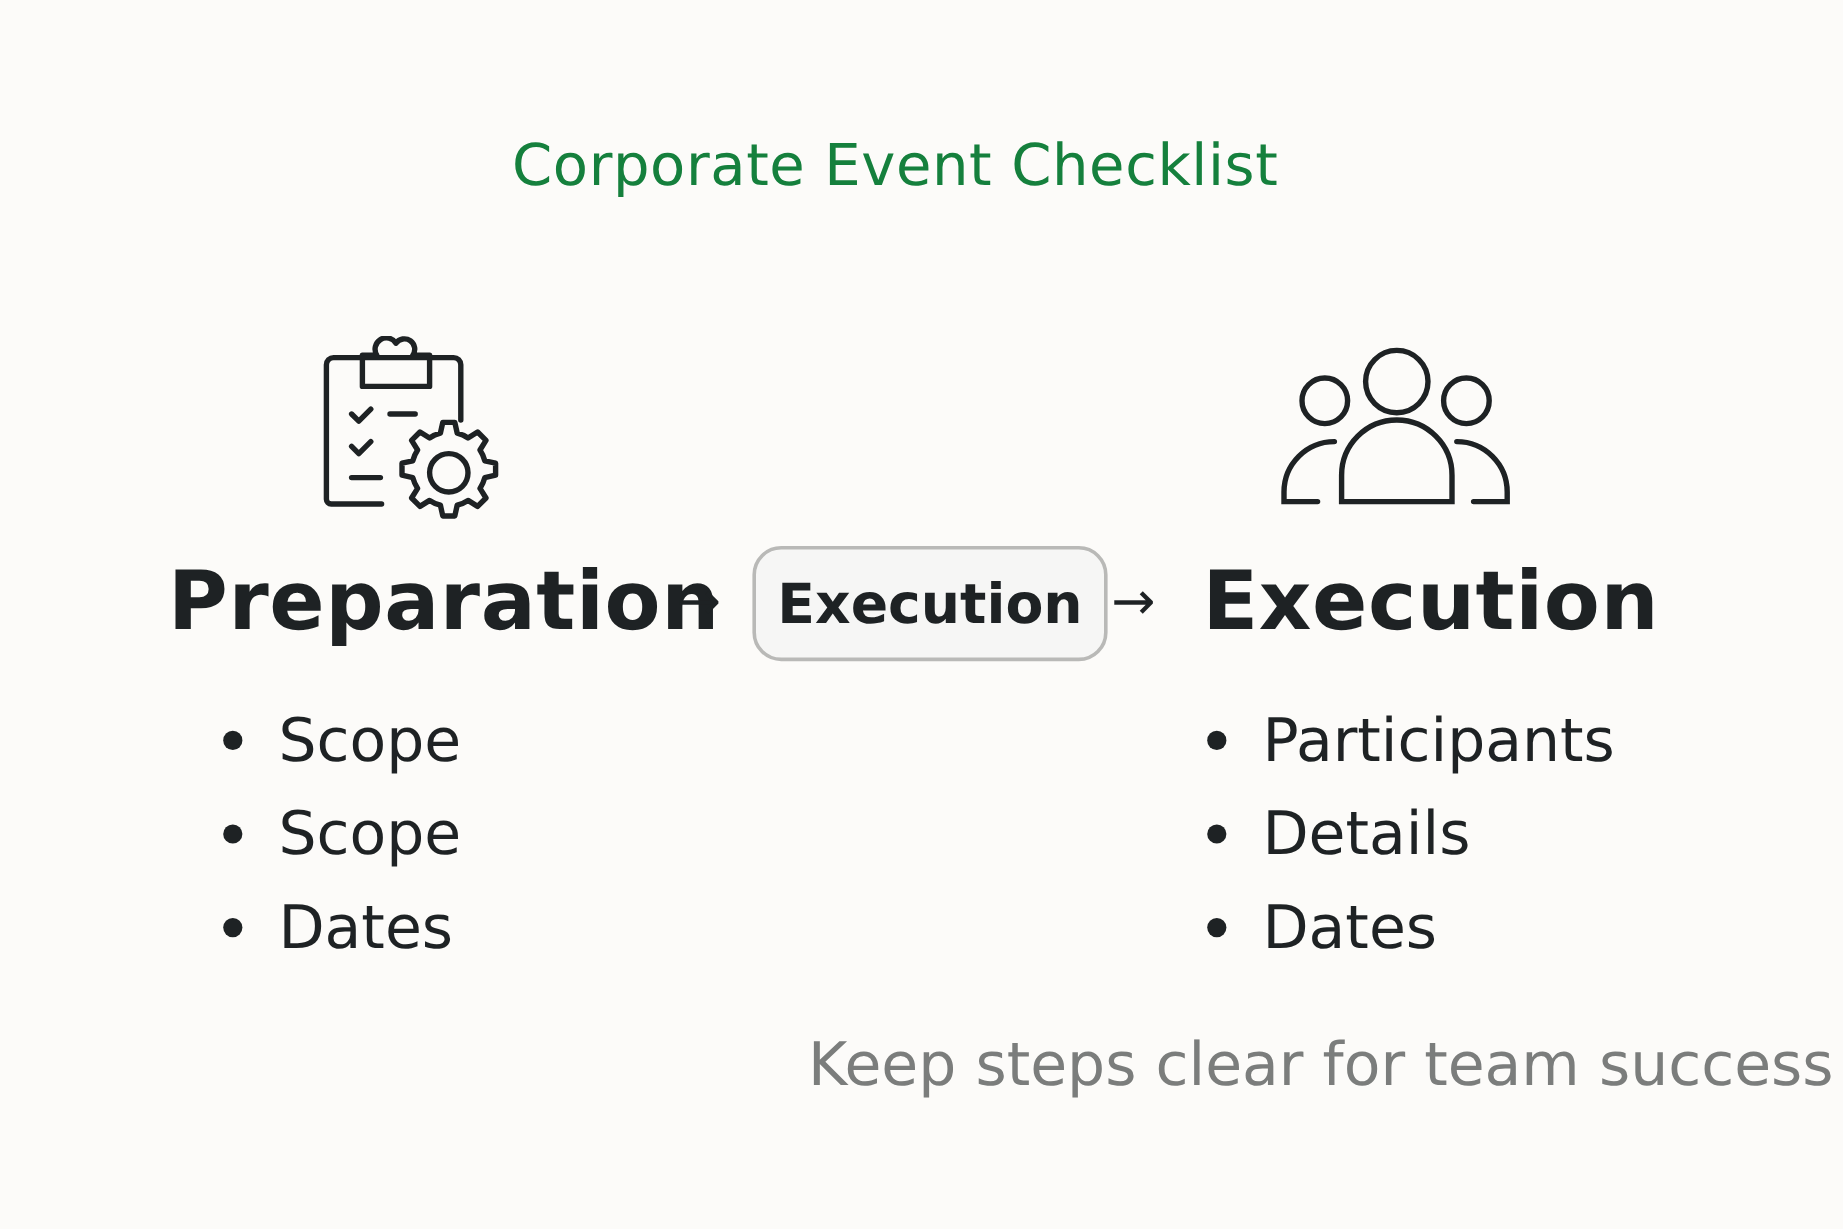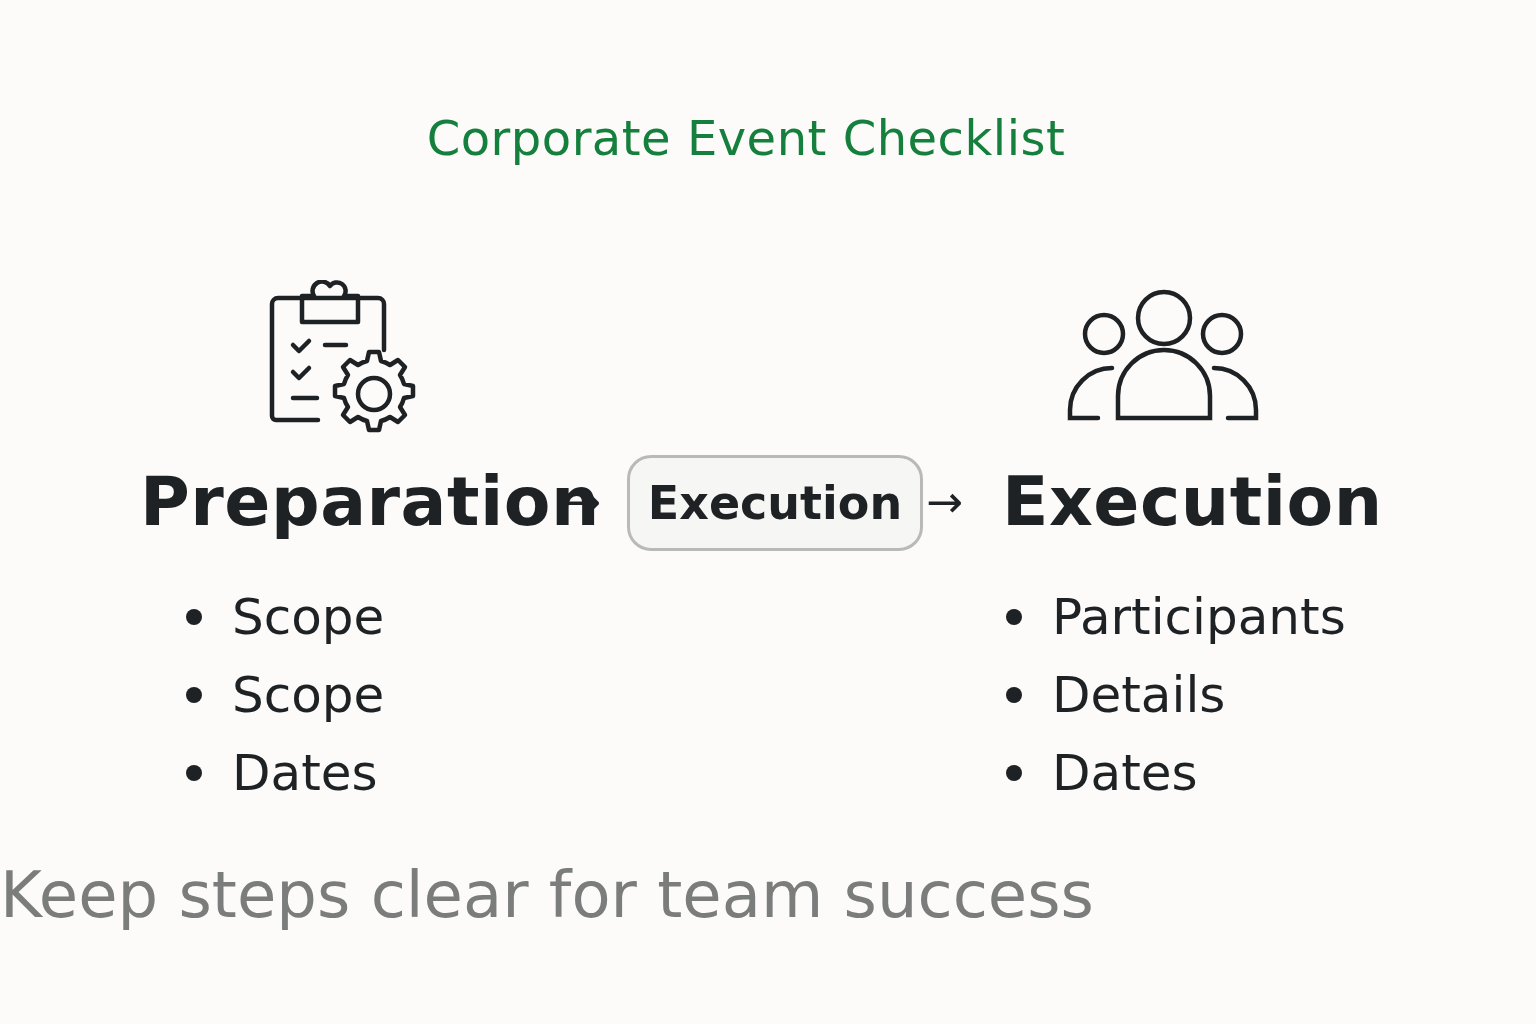--- a/index.html
+++ b/index.html
@@ -40,22 +40,22 @@
       position: relative; font-size: 50px; height: 78px; line-height: 78px;
       padding-left: 46px; color: #1e2224;
     }
     .list li .dot {
       position: absolute; left: 0; top: 31px; width: 16px; height: 16px;
       border-radius: 50%; background: #1e2224;
     }
     .prep-list { left: 186px; top: 578px; }
     .exec-list { left: 1006px; top: 578px; }
     .footer {
-      position: absolute; left: 0; width: 1528px; top: 858px; text-align: left;
-      font-size: 64px; color: #7b7d7c;
+      position: absolute; left: 0; width: 1528px; top: 858px; text-align: right;
+      font-size: 50px; color: #7b7d7c;
     }
   </style>
 </head>
 <body>
 
 <div class="title">Corporate Event Checklist</div>
 
 <svg class="icon prep-icon" viewBox="0 0 160 160" fill="none" stroke="#1e2224" stroke-width="4.5" stroke-linecap="round" stroke-linejoin="round">
   <path d="M56 140 H14 a4 4 0 0 1 -4 -4 V24 a6 6 0 0 1 6 -6 H116 a6 6 0 0 1 6 6 V70"></path>
   <path d="M40 16 H52 a8 8 0 0 1 16 -10 a8 8 0 0 1 14 10 H96 V42 H40 Z"></path>

